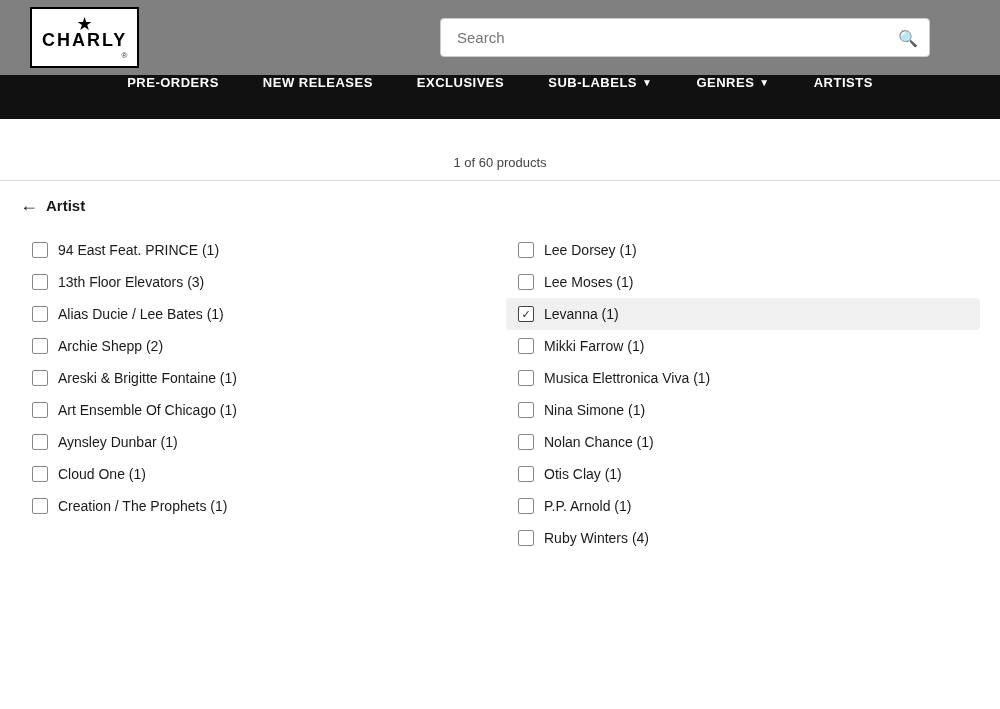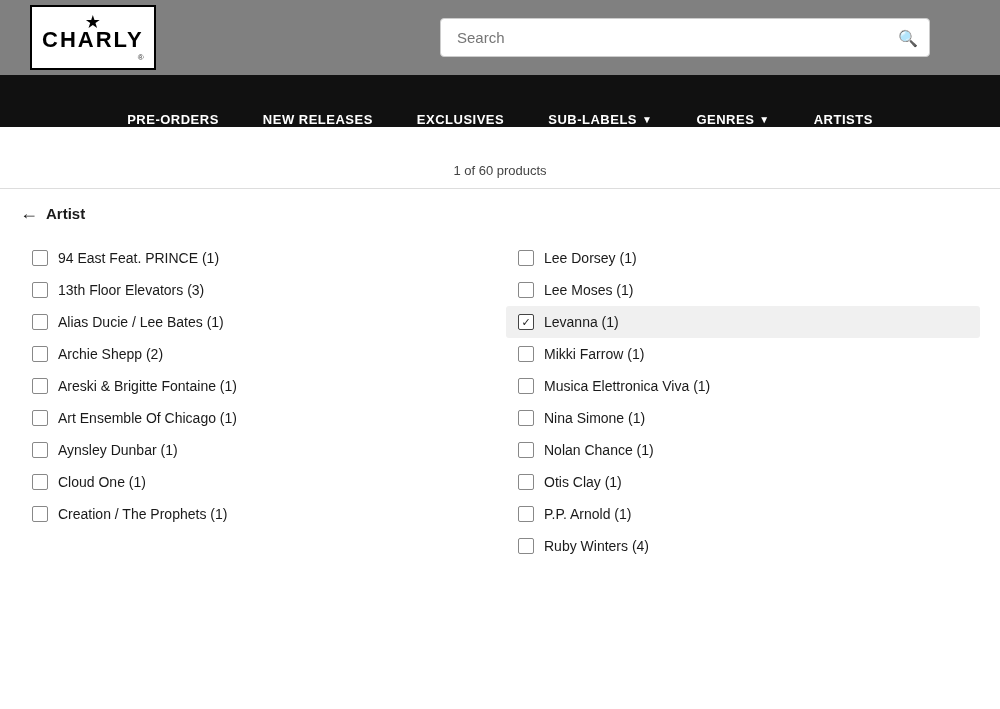--- a/index.html
+++ b/index.html
@@ -42,21 +42,21 @@
     }
 
     .logo-star {
       font-size: 18px;
       line-height: 1;
       color: #000;
       margin-bottom: -2px;
     }
 
     .logo-text {
-      font-size: 22px;
+      font-size: 18px;
       font-weight: 900;
       letter-spacing: 2px;
       color: #000;
       line-height: 1;
     }
 
     .logo-reg {
       font-size: 8px;
       color: #333;
       align-self: flex-end;
@@ -87,23 +87,23 @@
       top: 50%;
       transform: translateY(-50%);
       color: #888;
       font-size: 16px;
     }
 
     
     .nav {
       background: #111;
       display: flex;
-      align-items: flex-end;
+      align-items: flex-start;
       justify-content: center;
-      height: 52px;
+      height: 44px;
       gap: 0;
     }
 
     .nav-item {
       color: #fff;
       font-size: 13px;
       font-weight: 600;
       letter-spacing: 0.5px;
       padding: 0 22px;
       cursor: pointer;

